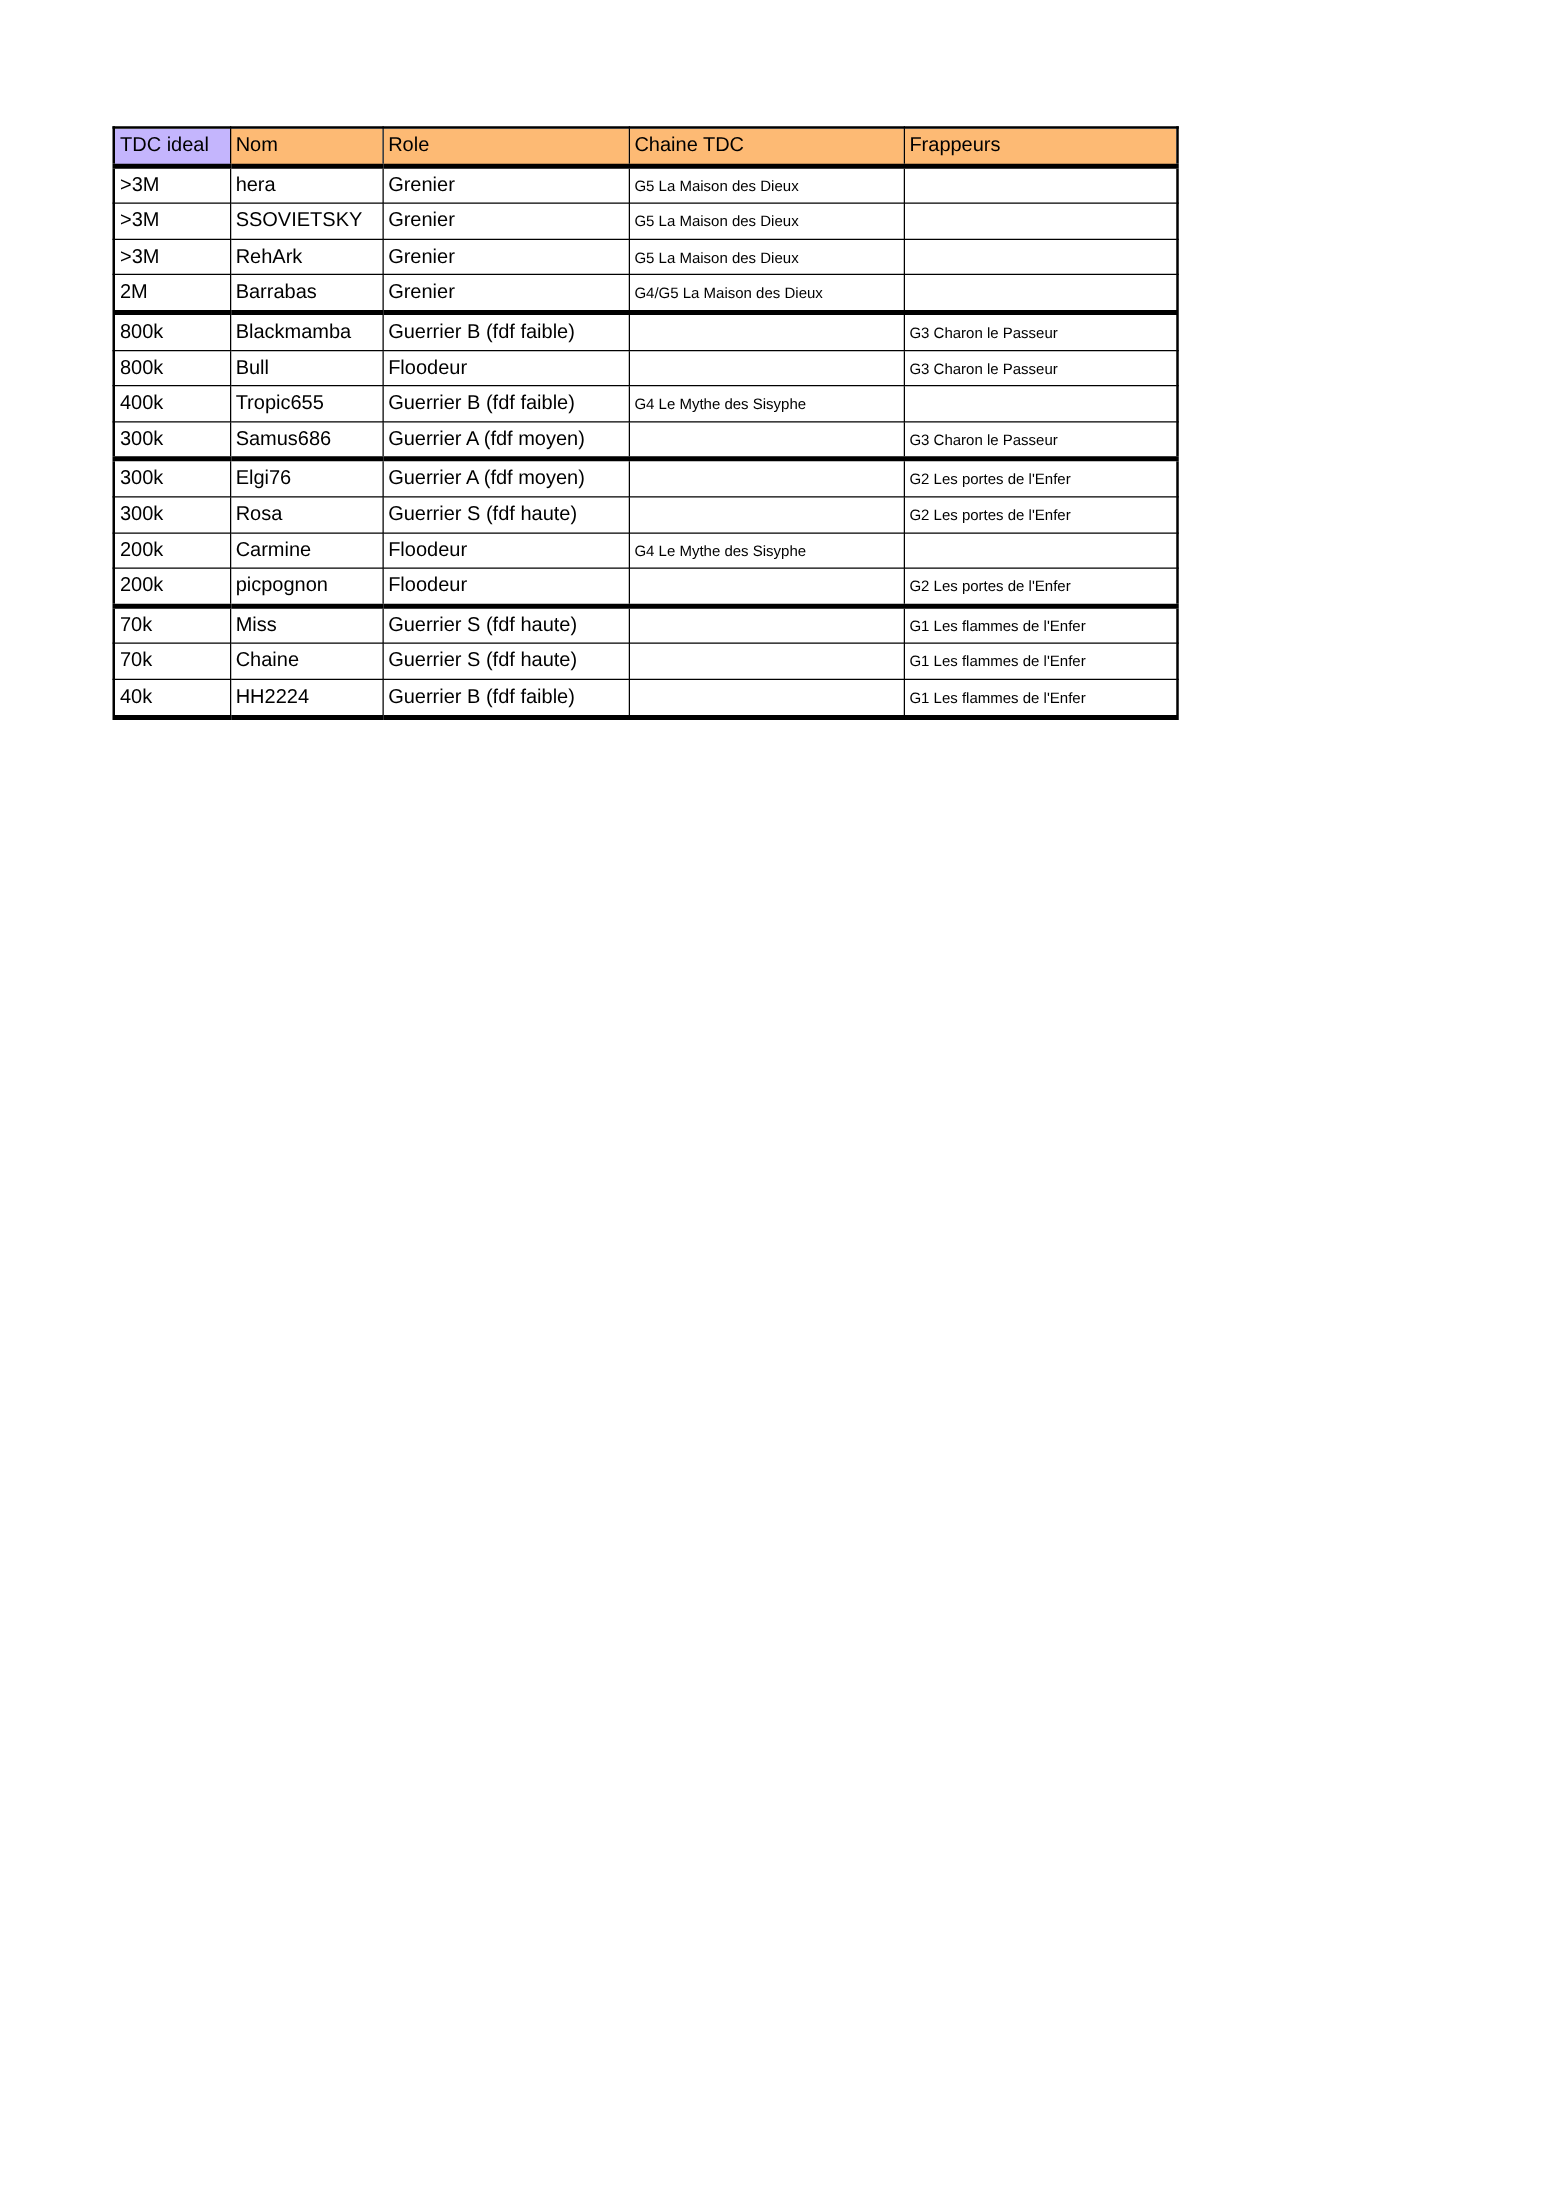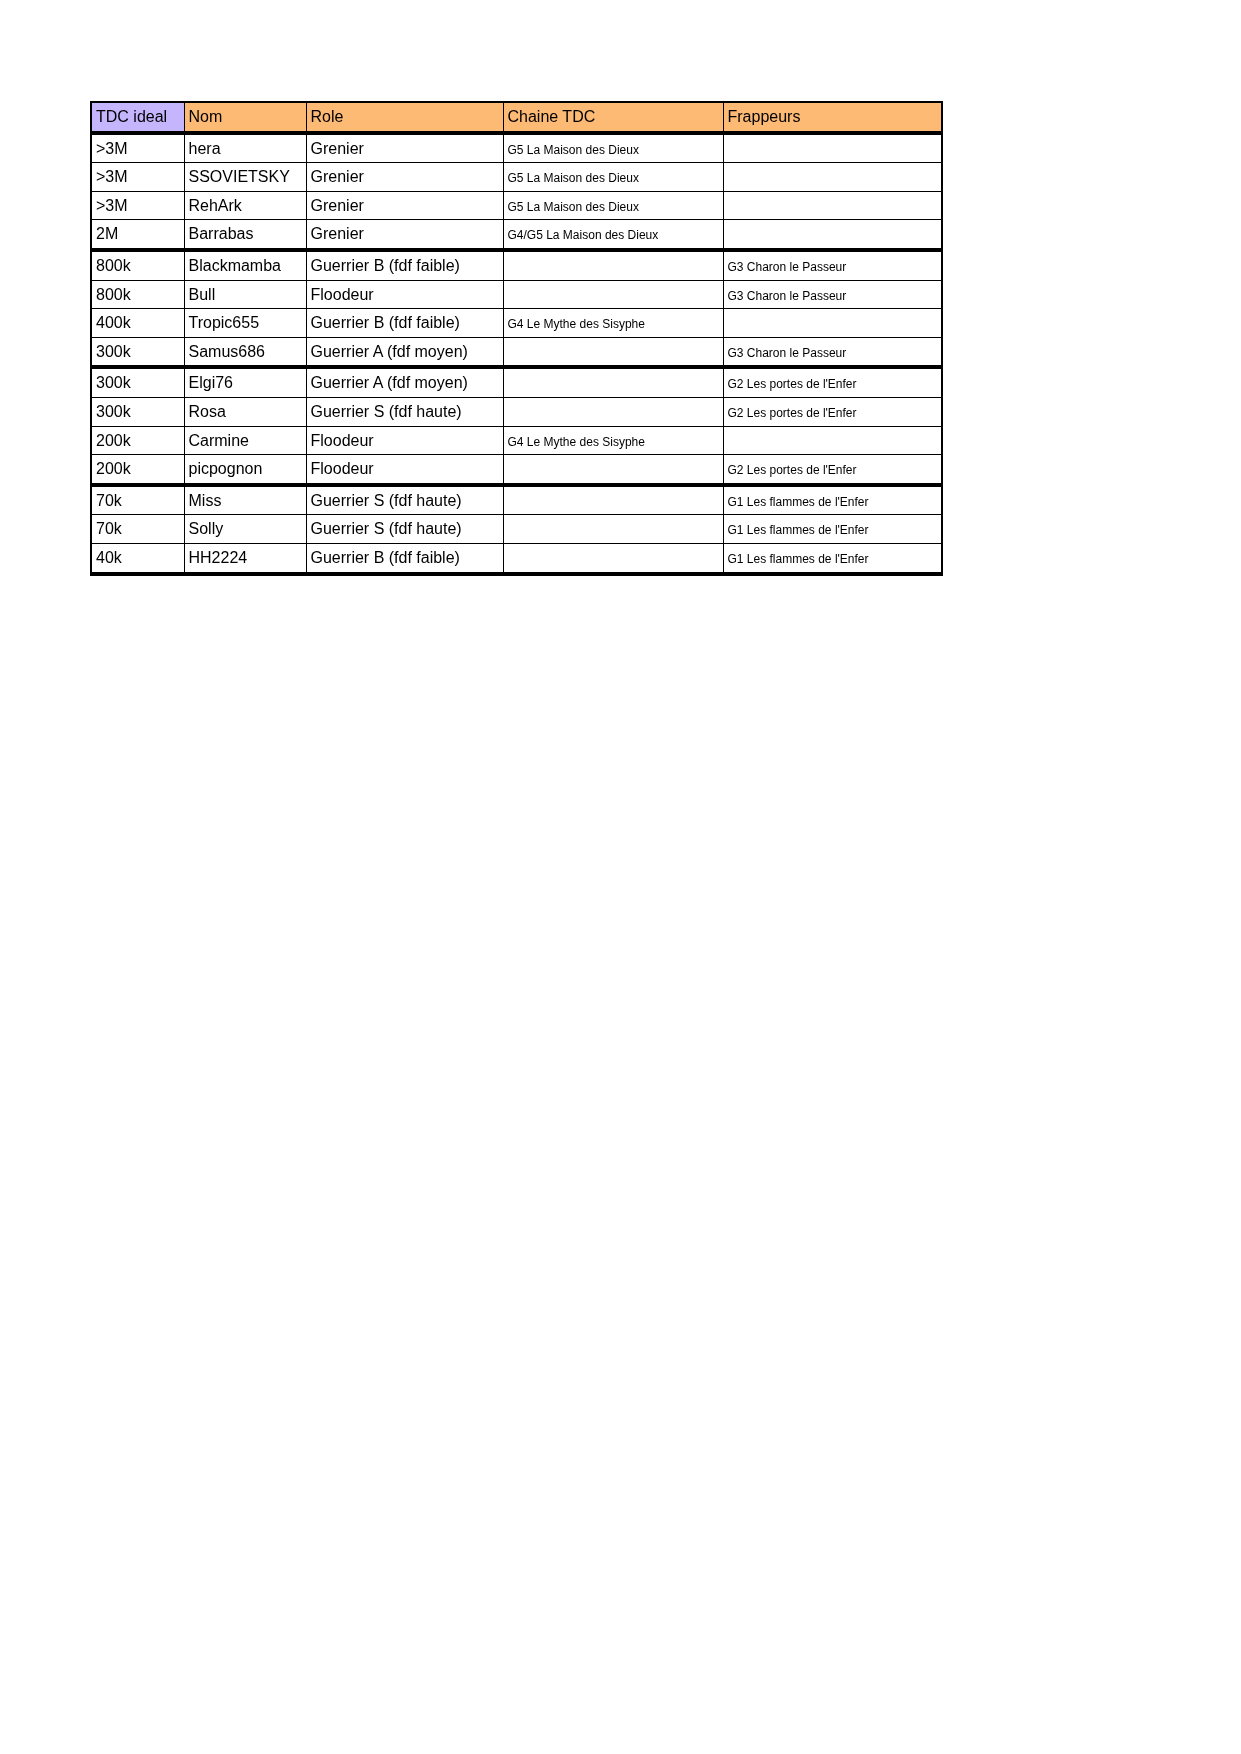--- a/index.html
+++ b/index.html
@@ -166,21 +166,21 @@
           </tr>
           <tr>
             <td>70k</td>
             <td>Miss</td>
             <td>Guerrier S (fdf haute)</td>
             <td></td>
             <td><span class="prefix">G1 </span><span class="cell-small">Les flammes de l'Enfer</span></td>
           </tr>
           <tr>
             <td>70k</td>
-            <td>Solly</td>
+            <td>Chaine</td>
             <td>Guerrier S (fdf haute)</td>
             <td></td>
             <td><span class="prefix">G1 </span><span class="cell-small">Les flammes de l'Enfer</span></td>
           </tr>
           <tr class="thick-after">
             <td>40k</td>
             <td>HH2224</td>
             <td>Guerrier B (fdf faible)</td>
             <td></td>
             <td><span class="prefix">G1 </span><span class="cell-small">Les flammes de l'Enfer</span></td>

